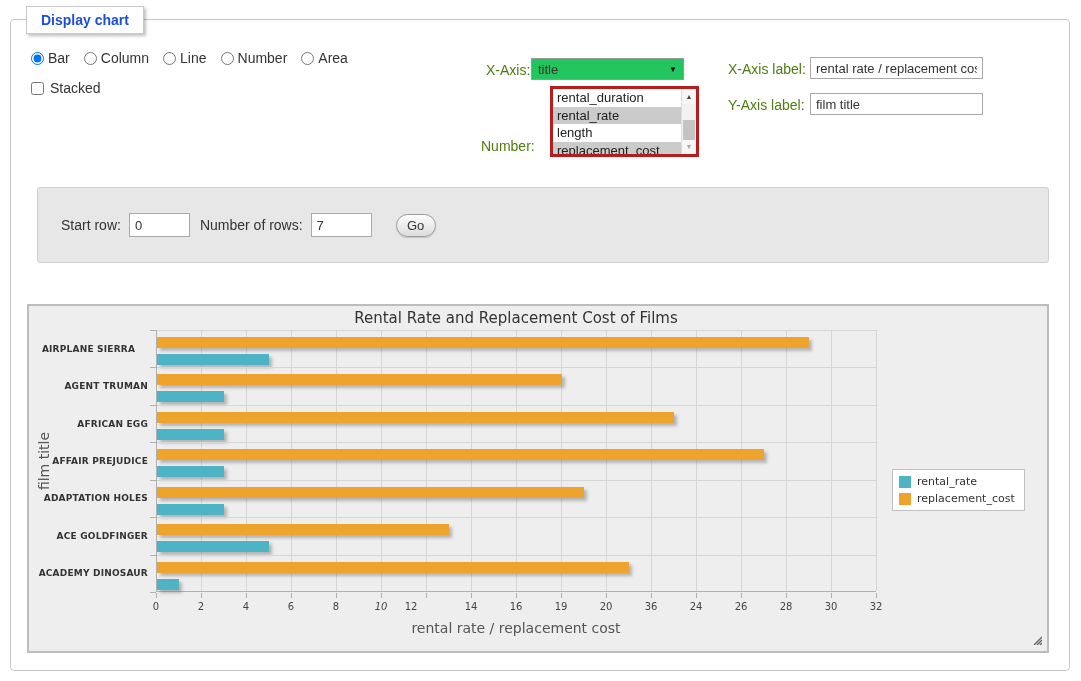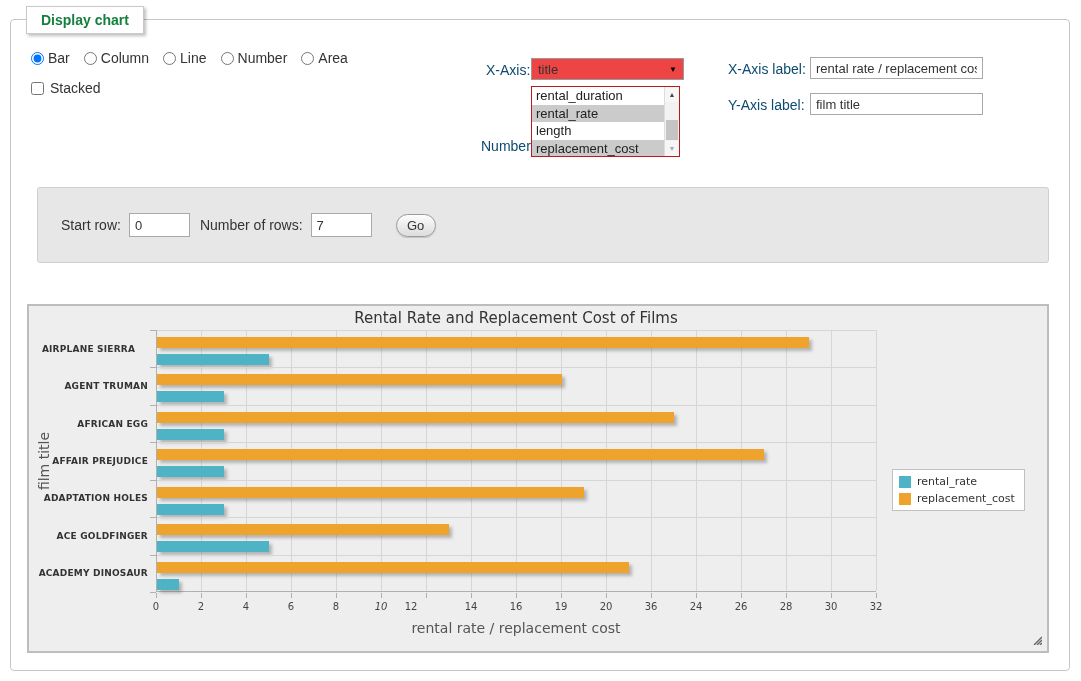--- a/index.html
+++ b/index.html
@@ -3,42 +3,42 @@
 <meta charset="utf-8">
 <style>
   * { box-sizing: border-box; margin: 0; padding: 0; }
   html,body { background:#fff; width:1081px; height:681px; font-family:"Liberation Sans", sans-serif; color:#333; }
   body { position:relative; overflow:hidden; }
 
   
   .outer-fieldset { position:absolute; left:10px; top:19px; width:1060px; height:652px;
     border:1px solid #c6c6c6; border-radius:4px; background:#fff; }
   .fieldset-legend { position:absolute; left:15px; top:-14px; background:#fff;
-    border:1px solid #c9c9c9; padding:5px 14px; font-size:14px; font-weight:bold; color:#15803d;
+    border:1px solid #c9c9c9; padding:5px 14px; font-size:14px; font-weight:bold; color:#1d4ed8;
     box-shadow:2px 2px 3px rgba(0,0,0,0.25); white-space:nowrap; }
 
   
   .radio-row { position:absolute; left:20px; top:30px; display:flex; align-items:center; gap:14px; font-size:14px; }
   .radio-item { display:flex; align-items:center; gap:4px; cursor:default; }
   .stacked-row { position:absolute; left:20px; top:60px; display:flex; align-items:center; gap:6px; font-size:14px; }
   .title-input { position:absolute; left:19px; top:104px; width:179px; height:23px;
     border:1px solid #a9a9a9; font-size:13px; padding:0 5px; color:#333; background:#fff; font-family:"Liberation Sans",sans-serif; }
 
-  .form-label { position:absolute; font-size:14px; color:#0c4a6e; white-space:nowrap; }
+  .form-label { position:absolute; font-size:14px; color:#4d7c0f; white-space:nowrap; }
   .xaxis-label-txt { left:475px; top:42px; }
   .series-label-txt { left:470px; top:118px; }
   .xlab-txt { left:717px; top:41px; }
   .ylab-txt { left:717px; top:77px; }
 
   .fake-select { position:absolute; left:520px; top:38px; width:153px; height:22px;
-    border:1px solid #999; background:#ef4444; display:flex; align-items:center; font-size:13px; padding:0 6px; }
+    border:1px solid #999; background:#22c55e; display:flex; align-items:center; font-size:13px; padding:0 6px; }
   .fake-select .arrow { margin-left:auto; font-size:8px; color:#000; }
 
-  .listbox { position:absolute; left:520px; top:66px; width:149px; height:71px;
-    border:1px solid #b91c1c; background:#fff; display:flex; }
+  .listbox { position:absolute; left:539px; top:66px; width:149px; height:71px;
+    border:3px solid #b91c1c; background:#fff; display:flex; }
   .listbox .opts { flex:1; overflow:hidden; }
   .listbox .opt { height:17.5px; line-height:17.5px; font-size:13px; padding:0 4px; white-space:nowrap; color:#222; }
   .listbox .opt.sel { background:#cbcbcb; }
   .scrollbar { width:15px; background:#f2f2f2; border-left:1px solid #ddd; display:flex; flex-direction:column; }
   .sb-btn { height:15px; display:flex; align-items:center; justify-content:center; font-size:7px; color:#444; background:#f6f6f6; }
   .sb-btn.disabled { color:#aaa; }
   .sb-track { flex:1; position:relative; }
   .sb-thumb { position:absolute; left:1px; right:1px; top:45%; height:20px; background:#c4c4c4; }
 
   .axis-input { position:absolute; width:173px; height:22px; border:1px solid #a9a9a9;

